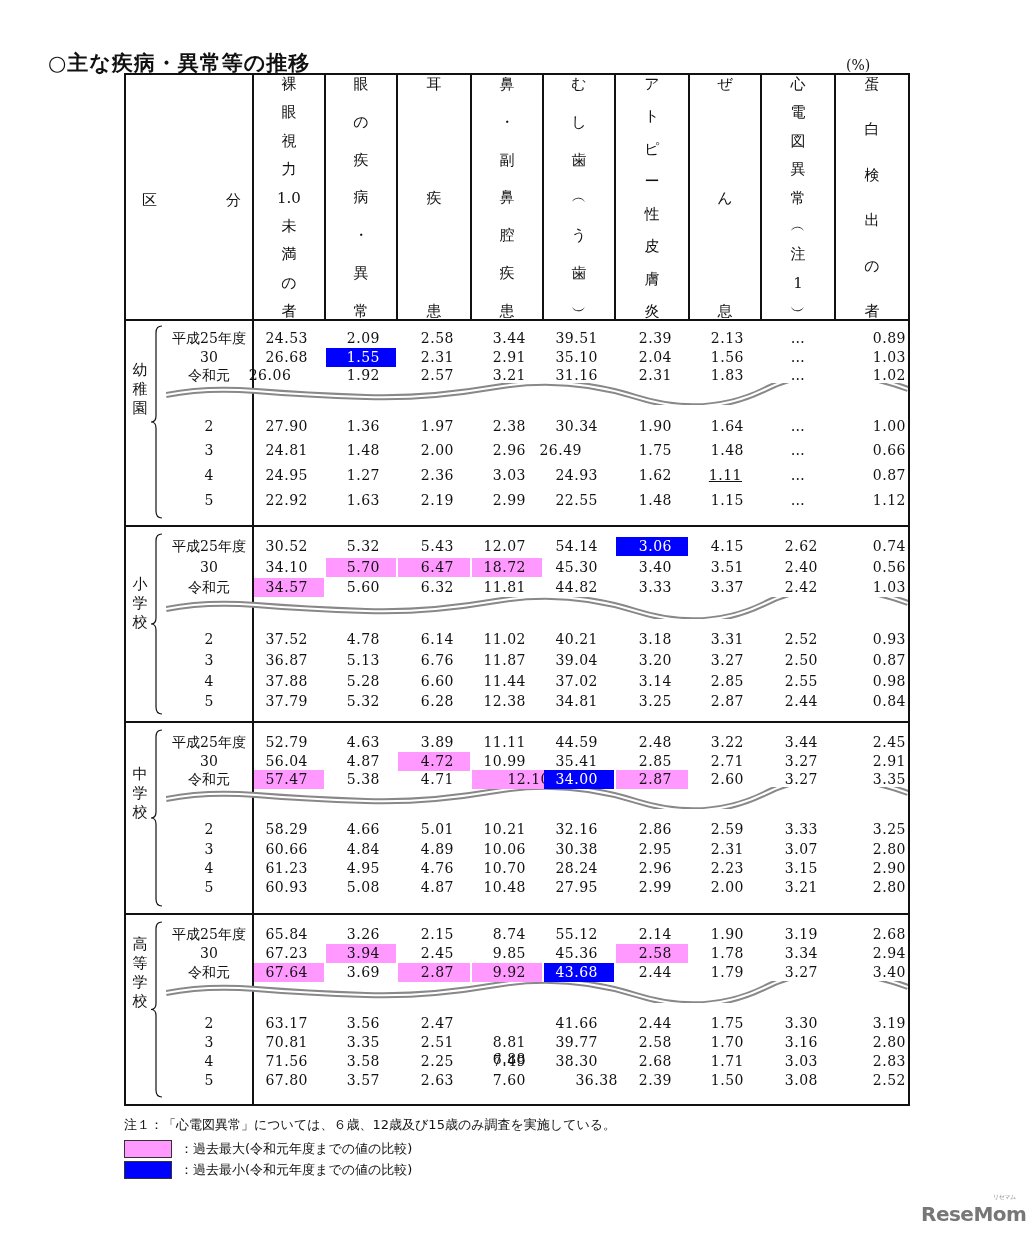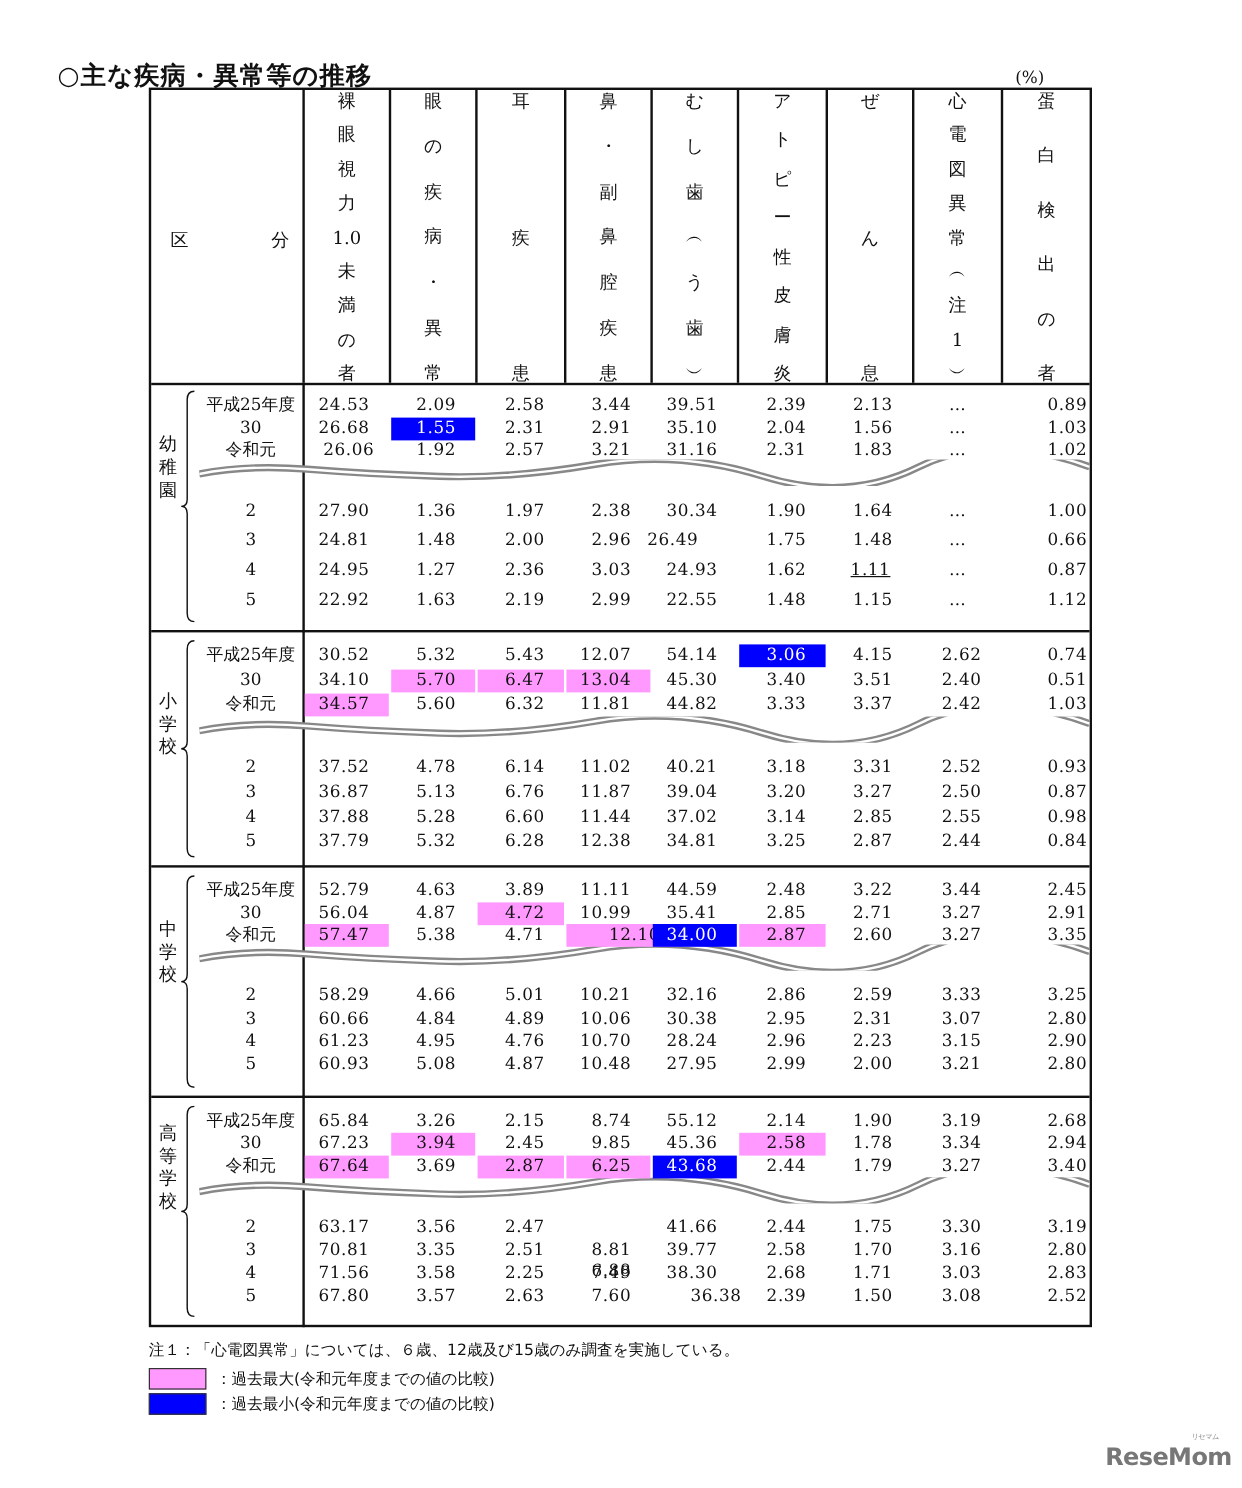--- a/index.html
+++ b/index.html
@@ -210,21 +210,21 @@
           <div class="cell" style="left: 272px; width: 72px; padding-right: 16px;">2.31</div>
           <div class="cell" style="left: 346px; width: 70px; padding-right: 16px;">2.91</div>
           <div class="cell" style="left: 418px; width: 70px; padding-right: 16px;">35.10</div>
           <div class="cell" style="left: 490px; width: 72px; padding-right: 16px;">2.04</div>
           <div class="cell" style="left: 564px; width: 70px; padding-right: 16px;">1.56</div>
           <div class="cell" style="left: 636px; width: 72px; padding-right: 0px; text-align: center;">…</div>
           <div class="cell" style="left: 710px; width: 72px; padding-right: 2px;">1.03</div>
         </div>
         <div class="row" style="top: 47px;">
           <div class="year">令和元</div>
-          <div class="cell" style="left: 132px; width: 70px; padding-right: 16px;">26.06</div>
+          <div class="cell" style="left: 117px; width: 70px; padding-right: 16px; text-align: center;">26.06</div>
           <div class="cell" style="left: 200px; width: 70px; padding-right: 16px;">1.92</div>
           <div class="cell" style="left: 272px; width: 72px; padding-right: 16px;">2.57</div>
           <div class="cell" style="left: 346px; width: 70px; padding-right: 16px;">3.21</div>
           <div class="cell" style="left: 418px; width: 70px; padding-right: 16px;">31.16</div>
           <div class="cell" style="left: 490px; width: 72px; padding-right: 16px;">2.31</div>
           <div class="cell" style="left: 564px; width: 70px; padding-right: 16px;">1.83</div>
           <div class="cell" style="left: 636px; width: 72px; padding-right: 0px; text-align: center;">…</div>
           <div class="cell" style="left: 710px; width: 72px; padding-right: 2px;">1.02</div>
         </div>
         <div class="row" style="top: 98px;">
@@ -299,26 +299,26 @@
           <div class="cell min" style="left: 490px; width: 72px; padding-right: 16px;">3.06</div>
           <div class="cell" style="left: 564px; width: 70px; padding-right: 16px;">4.15</div>
           <div class="cell" style="left: 636px; width: 72px; padding-right: 16px;">2.62</div>
           <div class="cell" style="left: 710px; width: 72px; padding-right: 2px;">0.74</div>
         </div>
         <div class="row" style="top: 31px;">
           <div class="year">30</div>
           <div class="cell" style="left: 128px; width: 70px; padding-right: 16px;">34.10</div>
           <div class="cell max" style="left: 200px; width: 70px; padding-right: 16px;">5.70</div>
           <div class="cell max" style="left: 272px; width: 72px; padding-right: 16px;">6.47</div>
-          <div class="cell max" style="left: 346px; width: 70px; padding-right: 16px;">13.04</div>
+          <div class="cell max" style="left: 346px; width: 70px; padding-right: 16px;">18.72</div>
           <div class="cell" style="left: 418px; width: 70px; padding-right: 16px;">45.30</div>
           <div class="cell" style="left: 490px; width: 72px; padding-right: 16px;">3.40</div>
           <div class="cell" style="left: 564px; width: 70px; padding-right: 16px;">3.51</div>
           <div class="cell" style="left: 636px; width: 72px; padding-right: 16px;">2.40</div>
-          <div class="cell" style="left: 710px; width: 72px; padding-right: 2px;">0.51</div>
+          <div class="cell" style="left: 710px; width: 72px; padding-right: 2px;">0.56</div>
         </div>
         <div class="row" style="top: 51px;">
           <div class="year">令和元</div>
           <div class="cell max" style="left: 128px; width: 70px; padding-right: 16px;">34.57</div>
           <div class="cell" style="left: 200px; width: 70px; padding-right: 16px;">5.60</div>
           <div class="cell" style="left: 272px; width: 72px; padding-right: 16px;">6.32</div>
           <div class="cell" style="left: 346px; width: 70px; padding-right: 16px;">11.81</div>
           <div class="cell" style="left: 418px; width: 70px; padding-right: 16px;">44.82</div>
           <div class="cell" style="left: 490px; width: 72px; padding-right: 16px;">3.33</div>
           <div class="cell" style="left: 564px; width: 70px; padding-right: 16px;">3.37</div>
@@ -508,21 +508,21 @@
           <div class="cell max" style="left: 490px; width: 72px; padding-right: 16px;">2.58</div>
           <div class="cell" style="left: 564px; width: 70px; padding-right: 16px;">1.78</div>
           <div class="cell" style="left: 636px; width: 72px; padding-right: 16px;">3.34</div>
           <div class="cell" style="left: 710px; width: 72px; padding-right: 2px;">2.94</div>
         </div>
         <div class="row" style="top: 48px;">
           <div class="year">令和元</div>
           <div class="cell max" style="left: 128px; width: 70px; padding-right: 16px;">67.64</div>
           <div class="cell" style="left: 200px; width: 70px; padding-right: 16px;">3.69</div>
           <div class="cell max" style="left: 272px; width: 72px; padding-right: 16px;">2.87</div>
-          <div class="cell max" style="left: 346px; width: 70px; padding-right: 16px;">6.25</div>
+          <div class="cell max" style="left: 346px; width: 70px; padding-right: 16px;">9.92</div>
           <div class="cell min" style="left: 418px; width: 70px; padding-right: 16px;">43.68</div>
           <div class="cell" style="left: 490px; width: 72px; padding-right: 16px;">2.44</div>
           <div class="cell" style="left: 564px; width: 70px; padding-right: 16px;">1.79</div>
           <div class="cell" style="left: 636px; width: 72px; padding-right: 16px;">3.27</div>
           <div class="cell" style="left: 710px; width: 72px; padding-right: 2px;">3.40</div>
         </div>
         <div class="row" style="top: 99px;">
           <div class="year">2</div>
           <div class="cell" style="left: 128px; width: 70px; padding-right: 16px;">63.17</div>
           <div class="cell" style="left: 200px; width: 70px; padding-right: 16px;">3.56</div>

